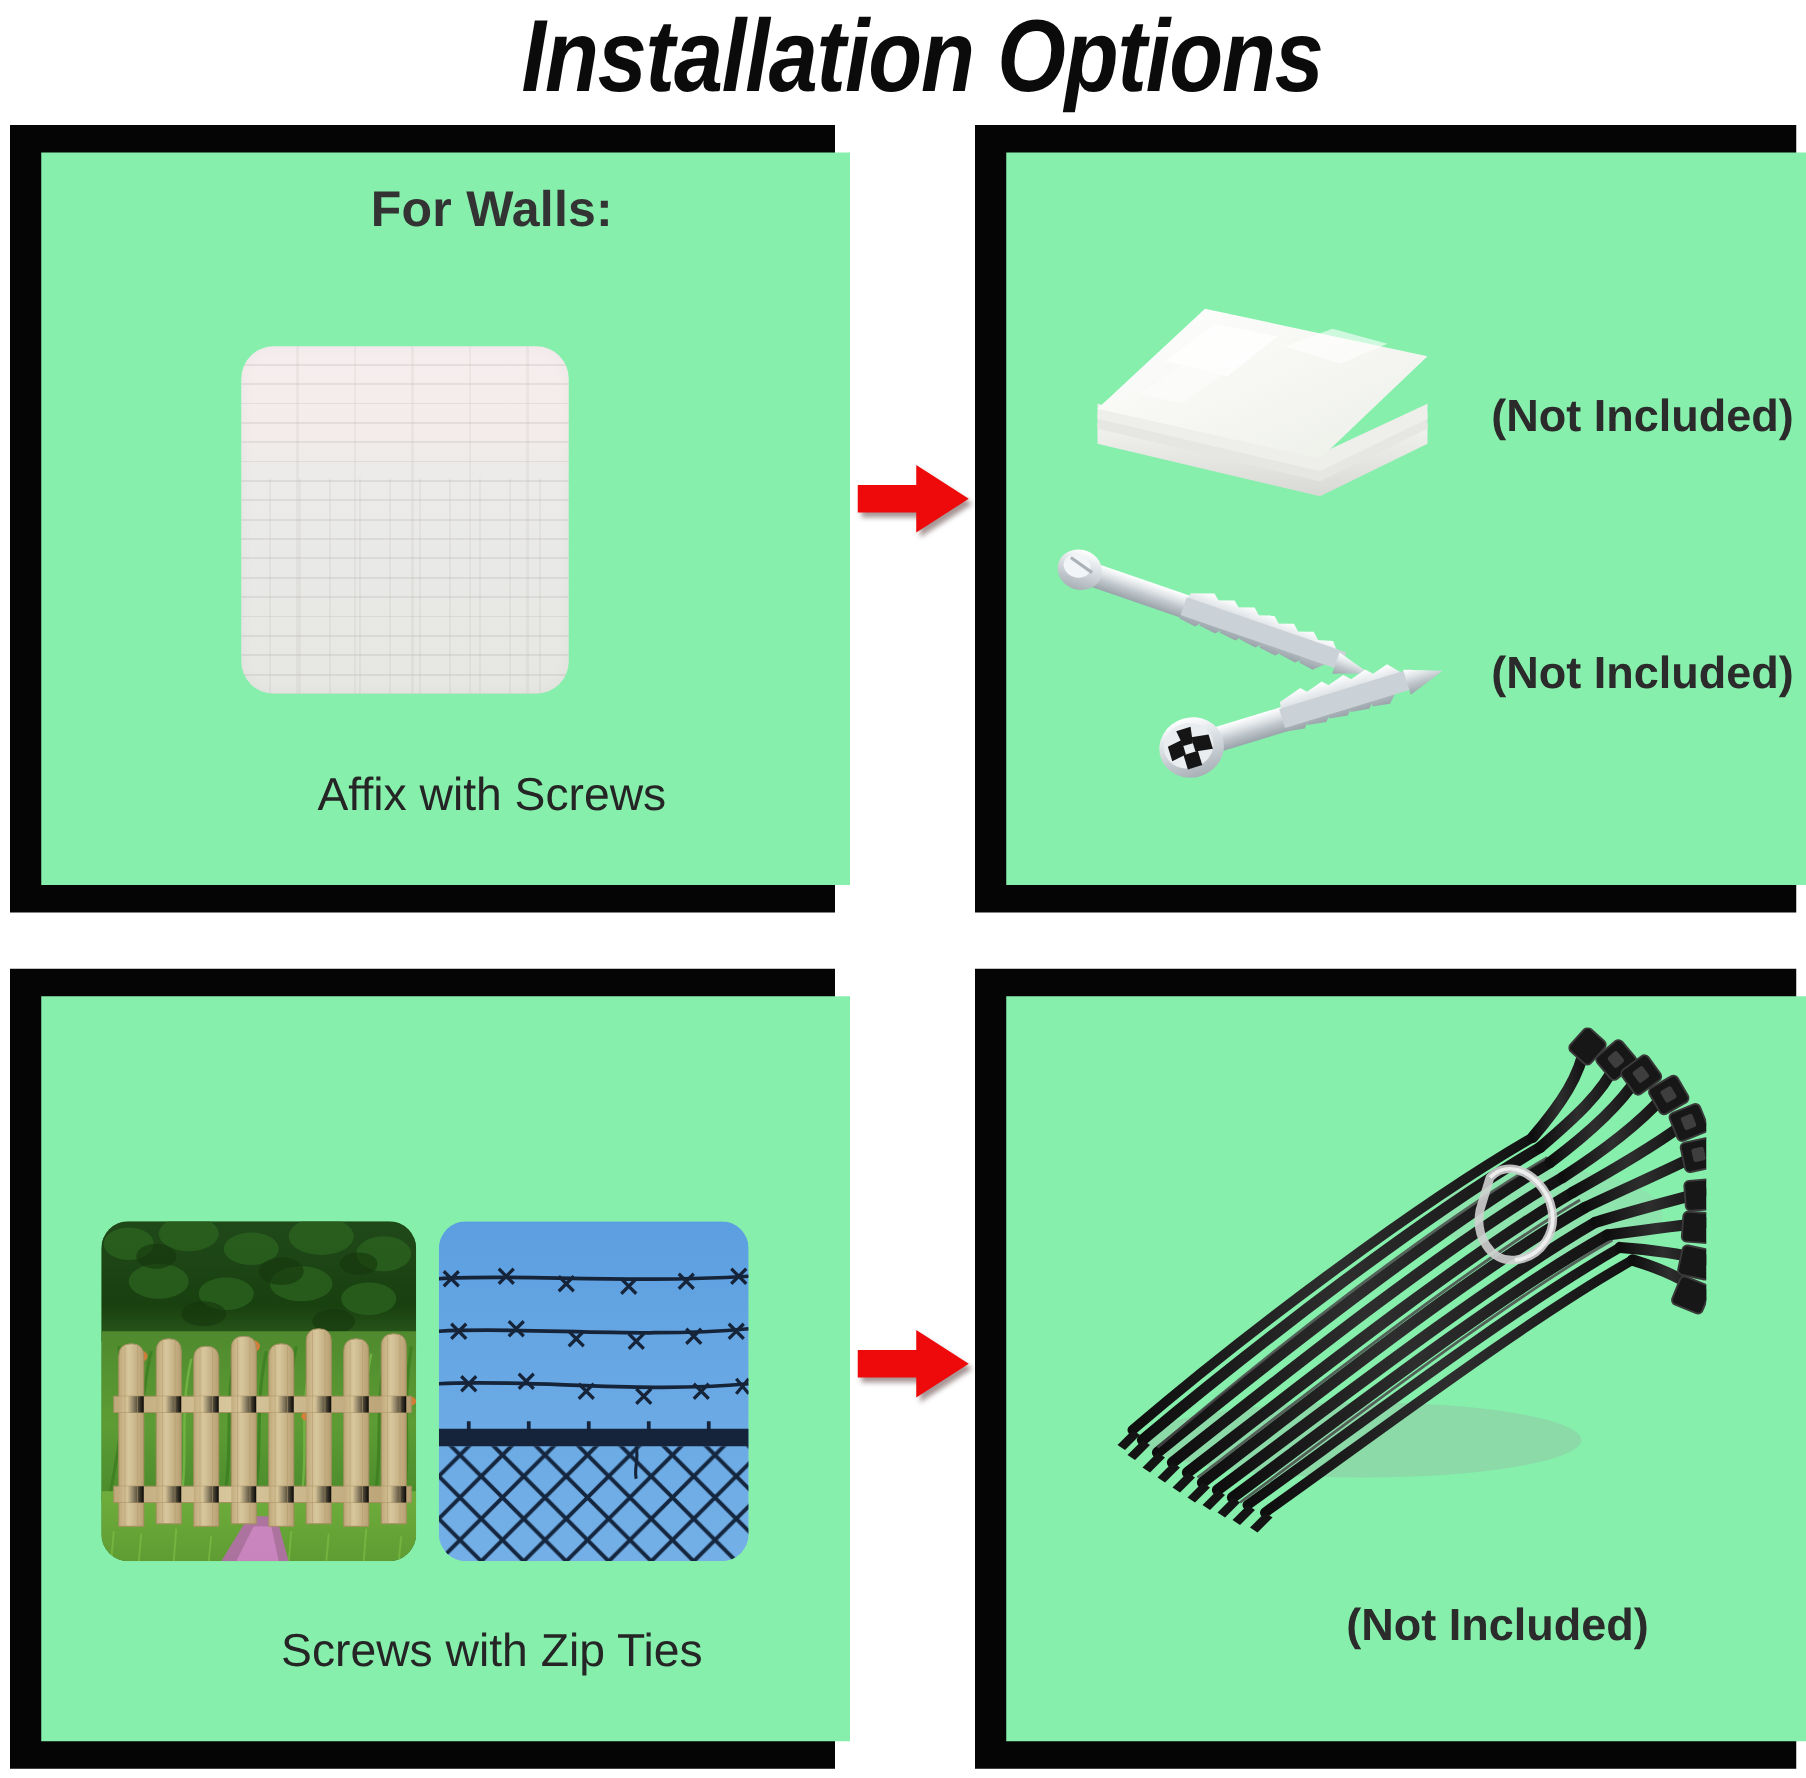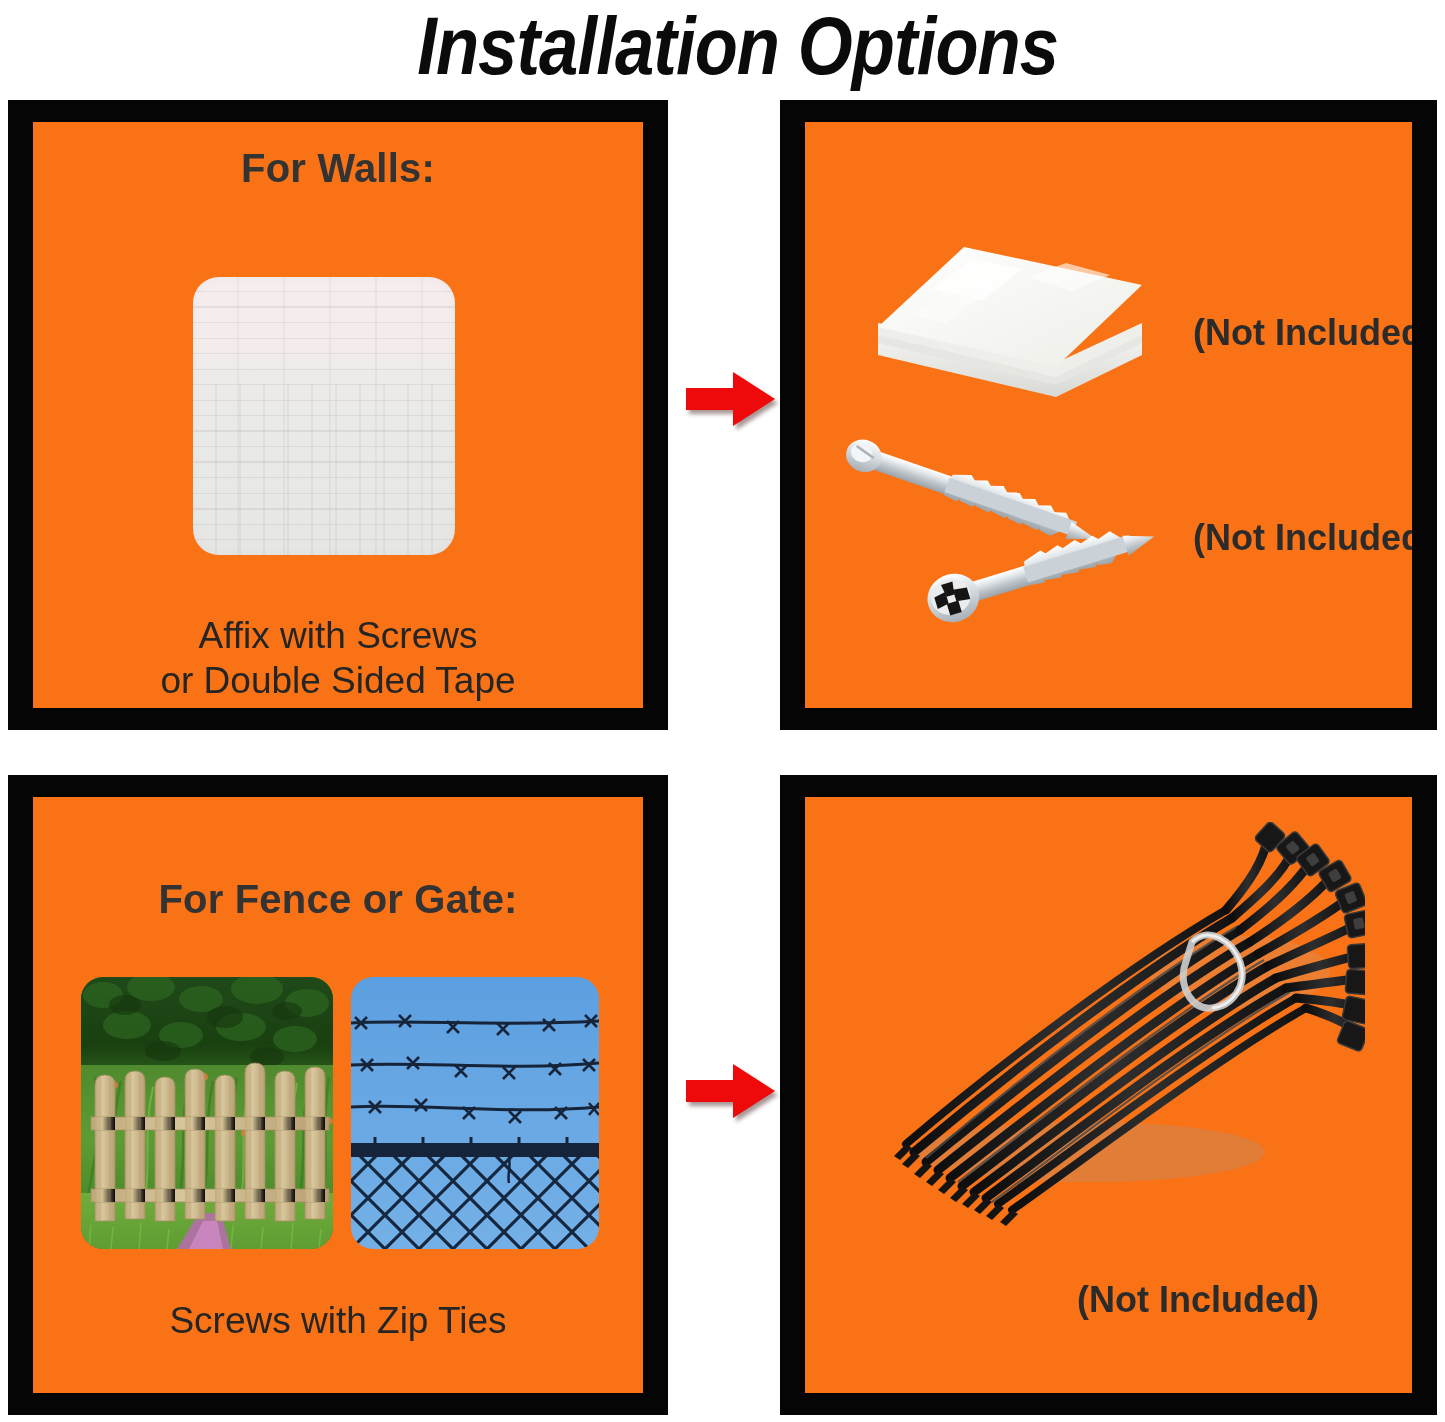--- a/index.html
+++ b/index.html
@@ -38,22 +38,23 @@
   }
 
   
   .panel {
     position: absolute;
     background: #050505;
     box-sizing: border-box;
   }
   .panel-inner {
     position: absolute;
-    background: #f97316;
+    background: #86efac;
     overflow: hidden;
+    padding-left: 37px;
   }
   #panel-tl { left: 8px;   top: 100px;  width: 660px;  height: 630px; }
   #panel-tl .panel-inner { left: 25px; top: 22px; width: 610px; height: 586px; }
 
   #panel-tr { left: 780px; top: 100px;  width: 657px;  height: 630px; }
   #panel-tr .panel-inner { left: 25px; top: 22px; width: 607px; height: 586px; }
 
   #panel-bl { left: 8px;   top: 775px;  width: 660px;  height: 640px; }
   #panel-bl .panel-inner { left: 25px; top: 22px; width: 610px; height: 596px; }
 
@@ -163,21 +164,20 @@
 </div>
 
 <div class="panel" id="panel-tl">
   <div class="panel-inner">
 
     <div class="panel-heading" style="top:24px;">For Walls:</div>
 
     <div id="wall-swatch" style="left:160px; top:155px; width:262px; height:278px;"></div>
 
     <div class="caption" style="top:490px;">Affix with Screws</div>
-    <div class="caption" style="top:535px;">or Double Sided Tape</div>
   </div>
 </div>
 
 <div class="red-arrow" style="left:686px; top:368px; width:90px; height:62px;">
   <svg width="90" height="62" viewBox="0 0 90 62">
     <polygon points="0,20 47,20 47,4 89,31 47,58 47,42 0,42" fill="#EE0A0A"></polygon>
   </svg>
 </div>
 
 <div class="panel" id="panel-tr">
@@ -273,21 +273,20 @@
       </svg>
     </div>
 
     <div class="not-included" style="left:388px; top:395px;">(Not Included)</div>
   </div>
 </div>
 
 <div class="panel" id="panel-bl">
   <div class="panel-inner">
 
-    <div class="panel-heading" style="top:80px;">For Fence or Gate:</div>
 
     <div class="photo" style="left:48px; top:180px; width:252px; height:272px;">
       <svg width="252" height="272" viewBox="0 0 252 272" preserveAspectRatio="none">
         <defs>
           <linearGradient id="hedgeG" x1="0" y1="0" x2="0" y2="1">
             <stop offset="0%" stop-color="#20491a"></stop>
             <stop offset="70%" stop-color="#19400f"></stop>
             <stop offset="100%" stop-color="#2a5a1c"></stop>
           </linearGradient>
           <linearGradient id="foliageG" x1="0" y1="0" x2="0" y2="1">

